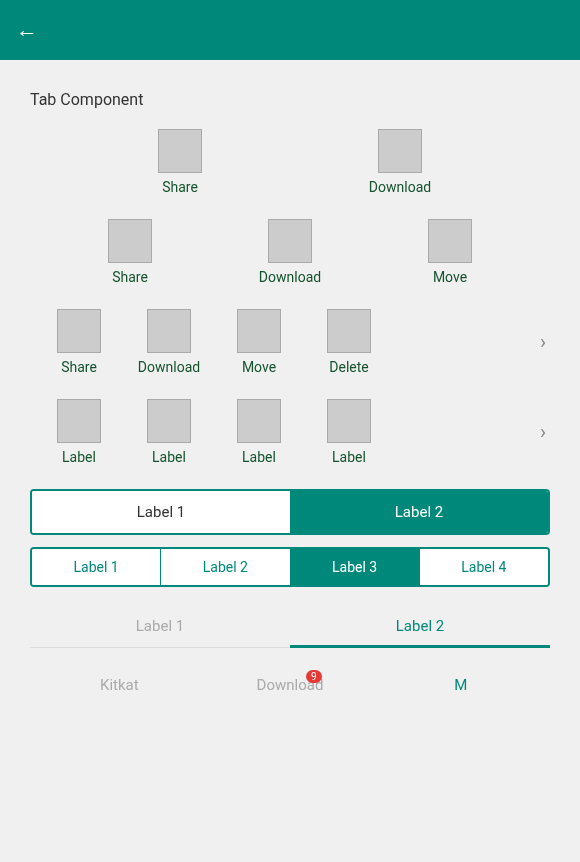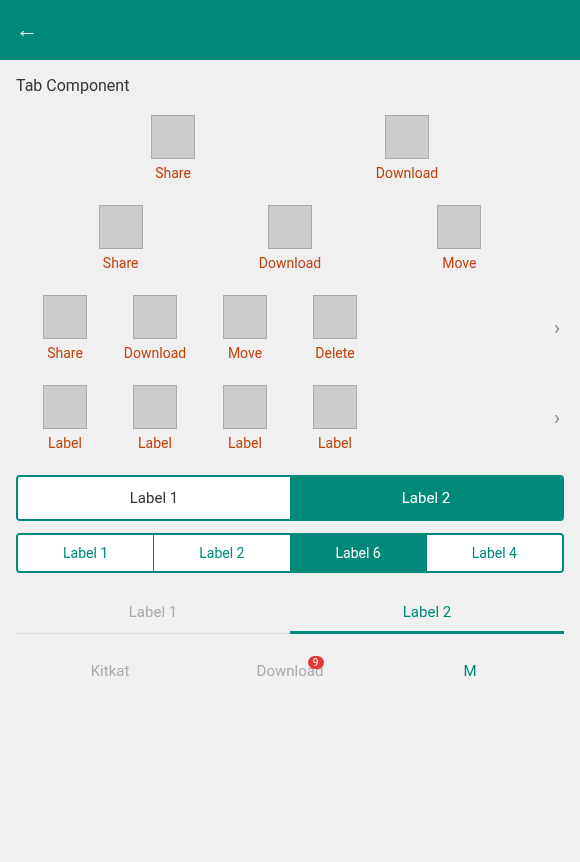--- a/index.html
+++ b/index.html
@@ -29,21 +29,21 @@
     .header-title {
       flex: 1;
       text-align: center;
       font-size: 22px;
       font-weight: 400;
       margin-right: 38px;
     }
 
     
     .content {
-      padding: 16px;
+      padding: 30px;
     }
     .section-title {
       font-size: 16px;
       color: #333;
       margin-bottom: 20px;
     }
 
     
     .icon-row {
       display: flex;
@@ -62,21 +62,21 @@
     }
     .icon-box {
       width: 44px;
       height: 44px;
       border: 1.5px solid #aaa;
       background: #ccc;
       margin-bottom: 6px;
     }
     .icon-label {
       font-size: 14px;
-      color: #c2410c;
+      color: #14532d;
       text-align: center;
     }
     .row-chevron {
       font-size: 20px;
       color: #888;
       align-self: center;
       margin-left: auto;
     }
 
     
@@ -296,21 +296,21 @@
   <div class="tabs-section">
 
     <div class="tab-row-2">
       <div class="tab-2-item inactive">Label 1</div>
       <div class="tab-2-item active">Label 2</div>
     </div>
 
     <div class="tab-row-4">
       <div class="tab-4-item inactive">Label 1</div>
       <div class="tab-4-item inactive">Label 2</div>
-      <div class="tab-4-item active">Label 6</div>
+      <div class="tab-4-item active">Label 3</div>
       <div class="tab-4-item inactive">Label 4</div>
     </div>
 
     <div class="tab-row-underline">
       <div class="tab-underline-item inactive">Label 1</div>
       <div class="tab-underline-item active">Label 2</div>
     </div>
 
     <div class="tab-row-bottom">
       <div class="tab-bottom-item inactive">Kitkat</div>

